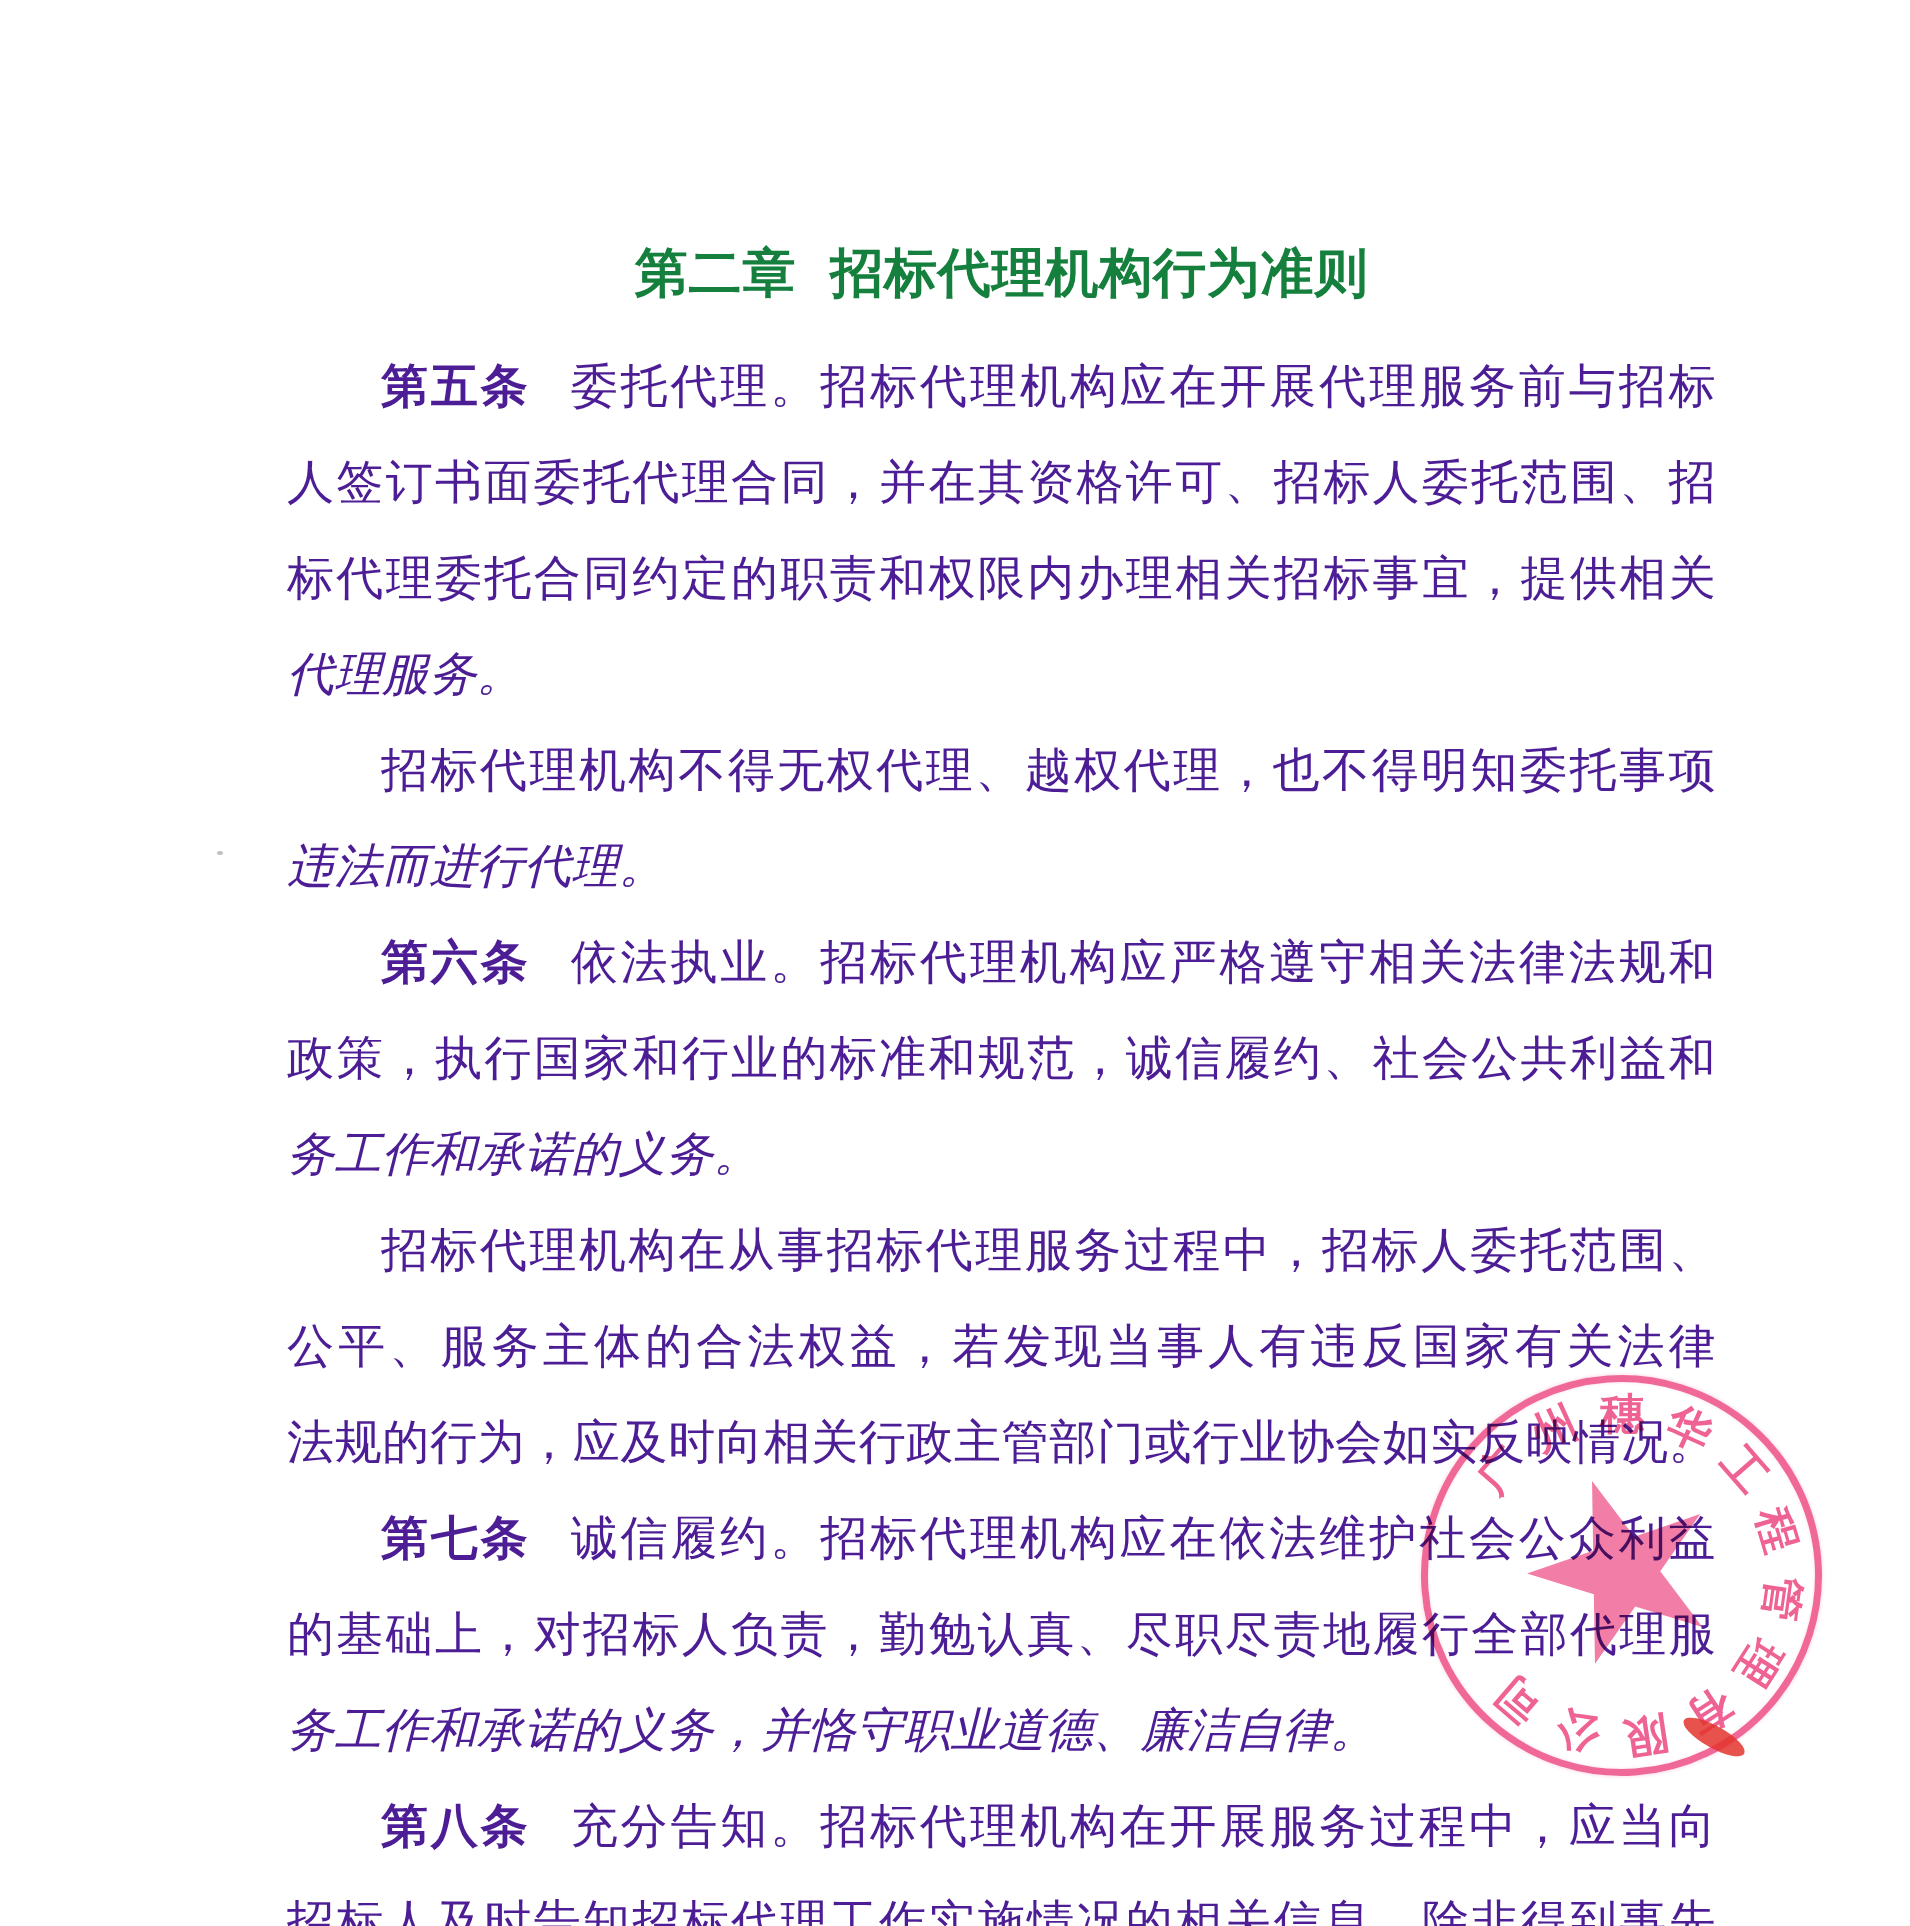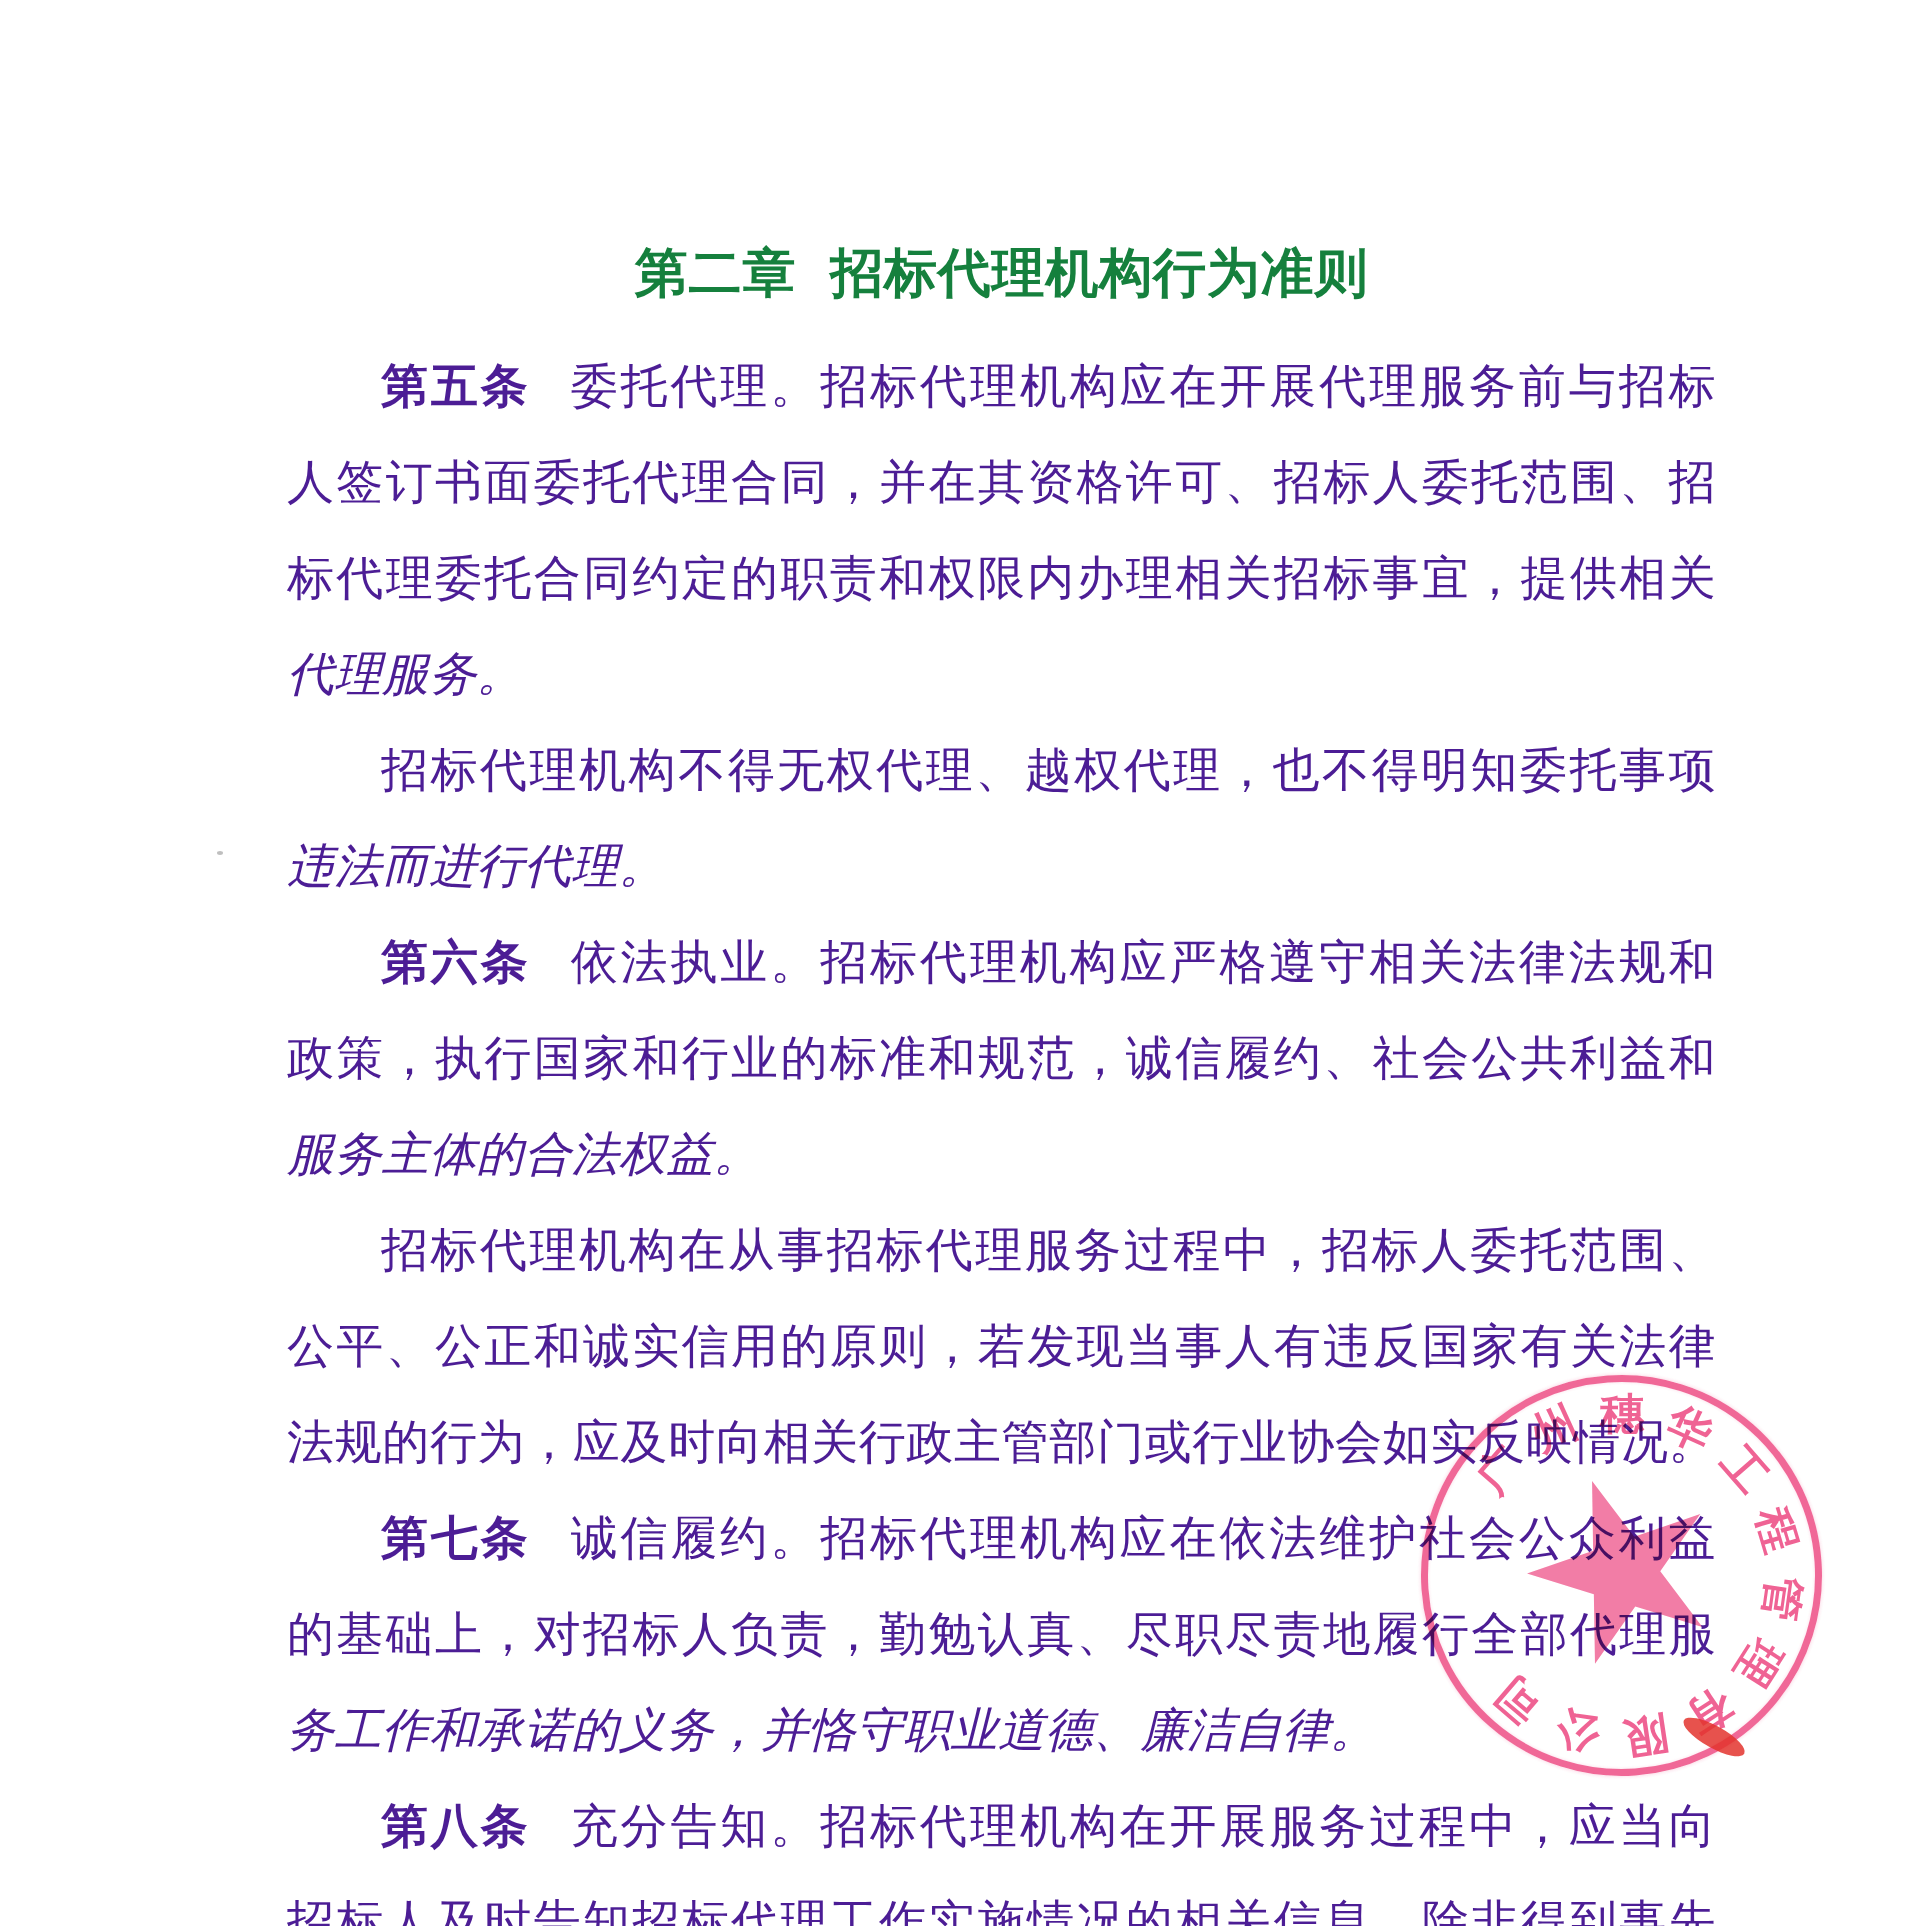--- a/index.html
+++ b/index.html
@@ -68,23 +68,23 @@
 
   <div class="body-block">
     <div class="line indent jfull"><span class="lead">第五条</span><span>委托代理。招标代理机构应在开展代理服务前与招标</span></div>
     <div class="line jfull">人签订书面委托代理合同，并在其资格许可、招标人委托范围、招</div>
     <div class="line jfull">标代理委托合同约定的职责和权限内办理相关招标事宜，提供相关</div>
     <div class="line jend">代理服务。</div>
     <div class="line indent jfull">招标代理机构不得无权代理、越权代理，也不得明知委托事项</div>
     <div class="line jend">违法而进行代理。</div>
     <div class="line indent jfull"><span class="lead">第六条</span><span>依法执业。招标代理机构应严格遵守相关法律法规和</span></div>
     <div class="line jfull">政策，执行国家和行业的标准和规范，诚信履约、社会公共利益和</div>
-    <div class="line jend">服务主体的合法权益。</div>
+    <div class="line jend">务工作和承诺的义务。</div>
     <div class="line indent jfull">招标代理机构在从事招标代理服务过程中，招标人委托范围、</div>
-    <div class="line jfull">公平、公正和诚实信用的原则，若发现当事人有违反国家有关法律</div>
+    <div class="line jfull">公平、服务主体的合法权益，若发现当事人有违反国家有关法律</div>
     <div class="line jfull">法规的行为，应及时向相关行政主管部门或行业协会如实反映情况。</div>
     <div class="line indent jfull"><span class="lead">第七条</span><span>诚信履约。招标代理机构应在依法维护社会公众利益</span></div>
     <div class="line jfull">的基础上，对招标人负责，勤勉认真、尽职尽责地履行全部代理服</div>
     <div class="line jend">务工作和承诺的义务，并恪守职业道德、廉洁自律。</div>
     <div class="line indent jfull"><span class="lead">第八条</span><span>充分告知。招标代理机构在开展服务过程中，应当向</span></div>
     <div class="line jfull">招标人及时告知招标代理工作实施情况的相关信息，除非得到事先</div>
 
   </div>
 
   <div class="seal" style="--seal-color: #ee4f86; --seal-red: #e0231c;">

